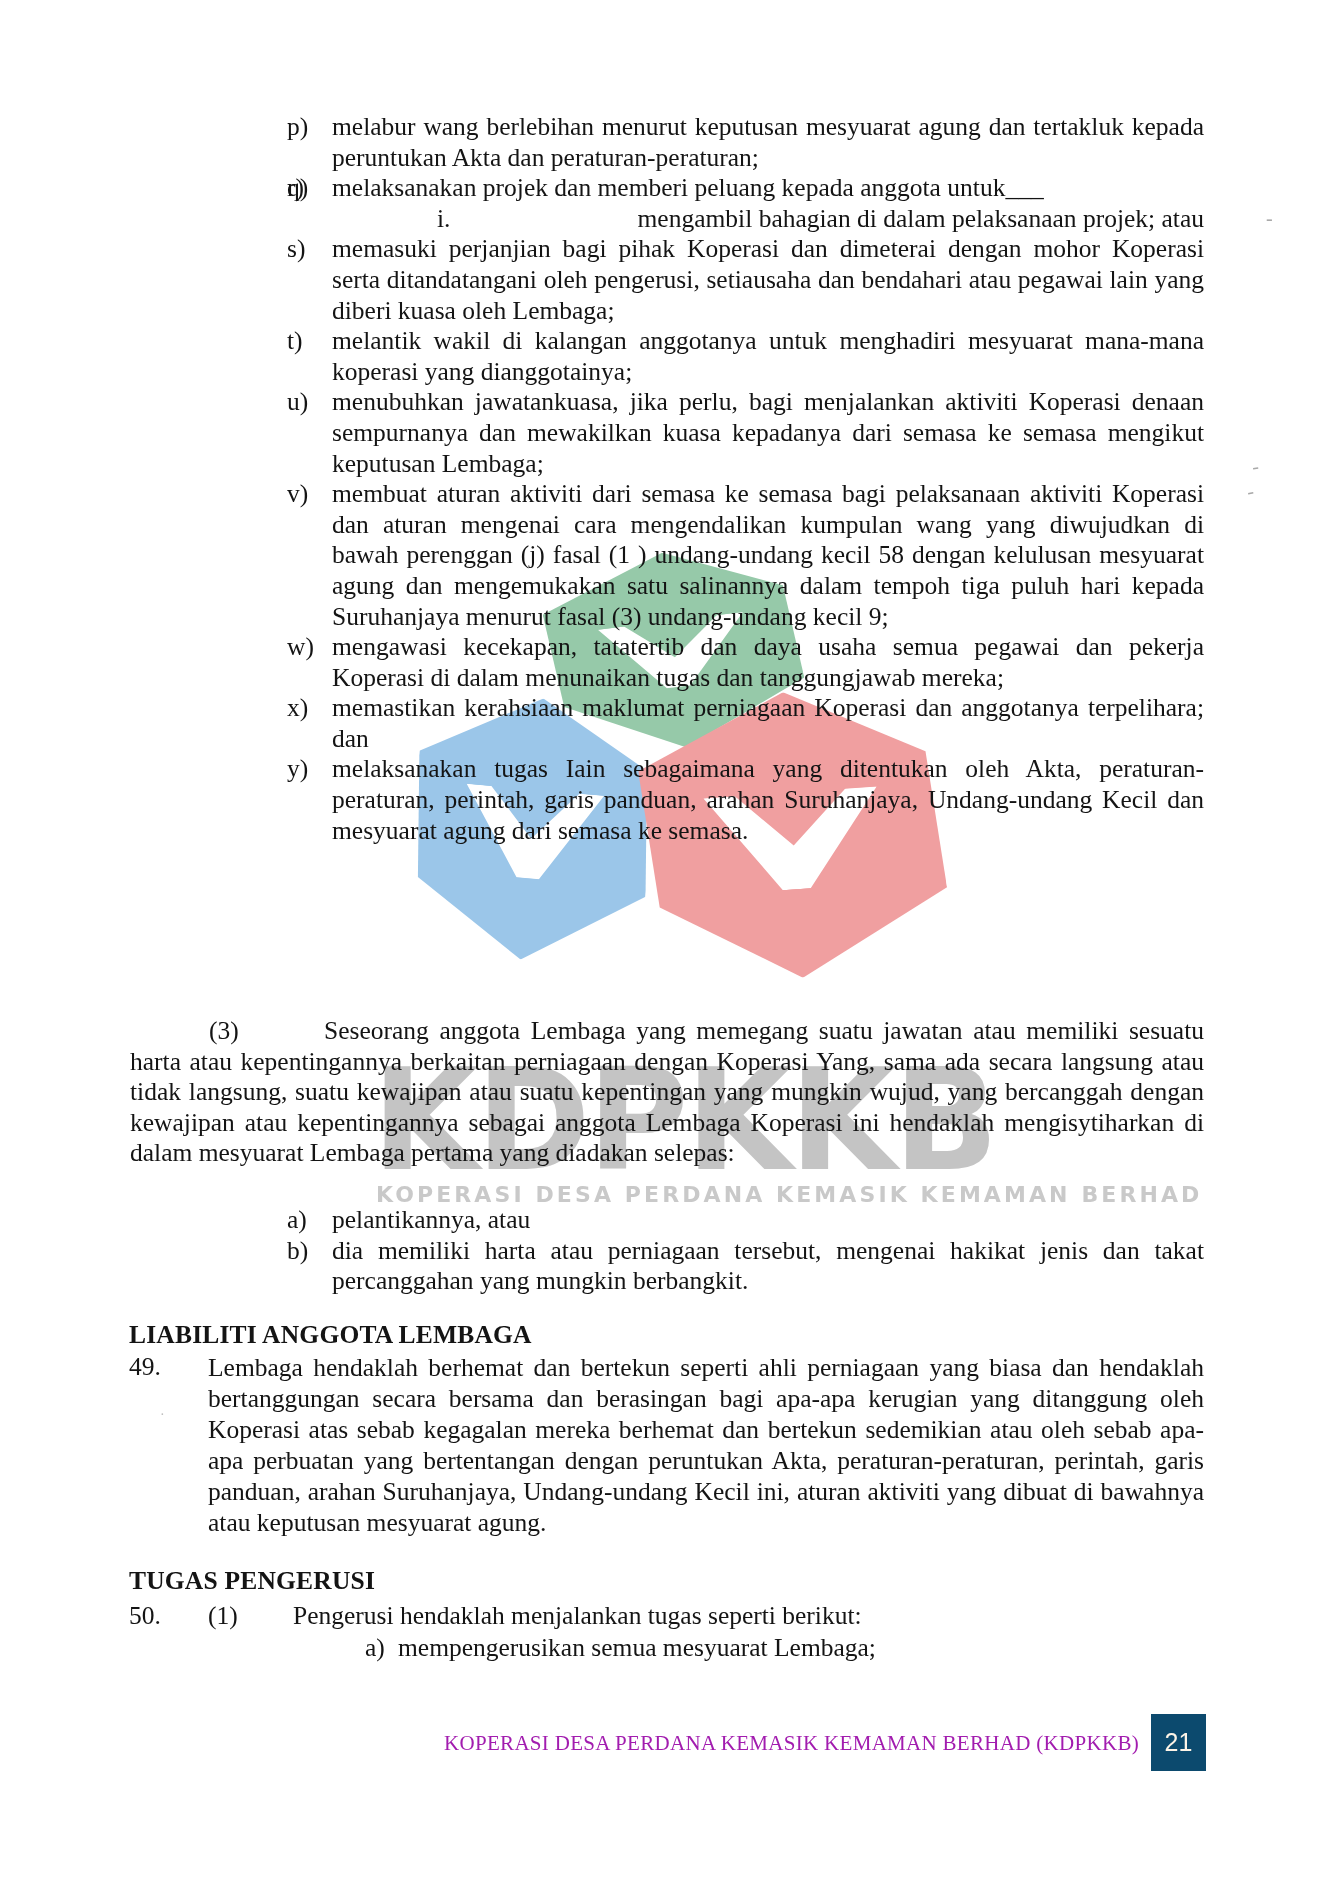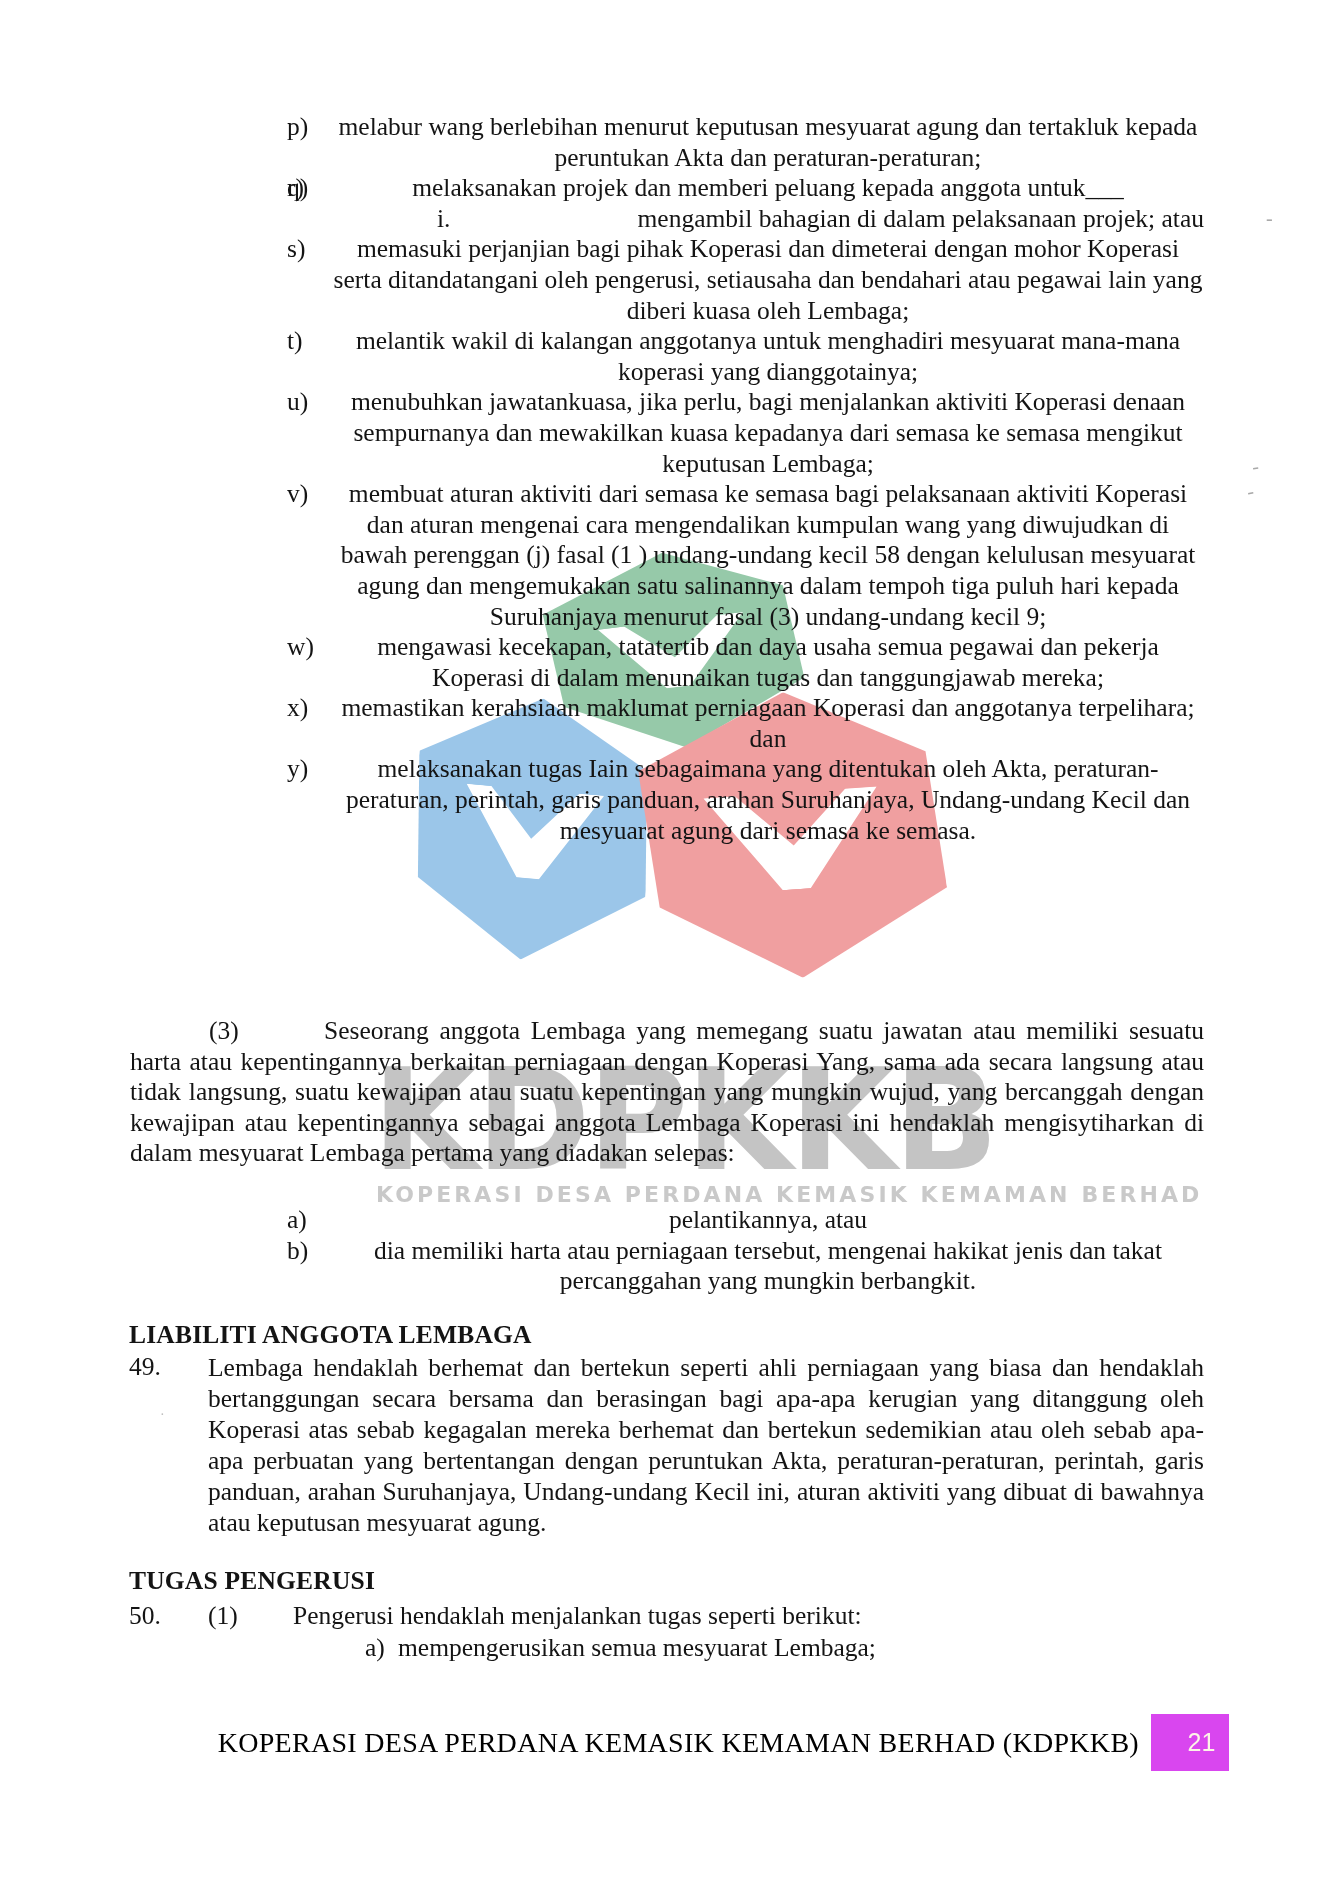--- a/index.html
+++ b/index.html
@@ -42,21 +42,21 @@
     font-family:"DejaVu Sans", sans-serif;
     font-weight:bold;font-size:22px;line-height:1.2;
     letter-spacing:3.1px;white-space:nowrap;
   }
   
   .abs{position:absolute;}
   .body-text{font-size:25.5px;line-height:30.6px;}
   .just{text-align:justify;}
   .item{position:relative;}
   .item-label{position:absolute;left:287px;top:0;}
-  .item-text{margin-left:332px;margin-right:117px;text-align:center;}
+  .item-text{margin-left:332px;margin-right:117px;}
   .subitem{position:relative;margin-top:0;}
   .subitem .sub-label{position:absolute;left:437px;top:0;}
   .subitem .sub-text{margin-left:490px;margin-right:117px;text-align:right;}
   .sub-indent{text-indent:23px;}
   .uline{letter-spacing:0;}
   #para3{left:0;top:1016px;width:1321px;}
   #para3 .p3-label{position:absolute;left:209px;top:0;}
   #para3 .p3-text{display:block;margin-left:130px;margin-right:117px;text-indent:194px;}
   #list-ab{left:0;top:1205px;width:1321px;}
   .heading{
@@ -71,22 +71,22 @@
   #sec50{left:0;top:1601px;width:1187px;}
   #sec50 .num{position:absolute;left:129px;top:0;}
   #sec50 .sub-num{position:absolute;left:208px;top:0;}
   #sec50 .intro{margin-left:293px;}
   #sec50 .item50{position:relative;margin-top:1px;}
   #sec50 .item50 .lbl{position:absolute;left:365px;top:0;}
   #sec50 .item50 .txt{margin-left:398px;}
   
   #footer-text{
     position:absolute;top:1729px;right:182px;
-    font-size:28px;line-height:28px;letter-spacing:0.3px;
-    color:#000000;white-space:nowrap;
+    font-size:21px;line-height:28px;letter-spacing:0.3px;
+    color:#a21caf;white-space:nowrap;
   }
   #page-badge{
     position:absolute;left:1151px;top:1714px;
     width:55px;height:57px;
     display:flex;align-items:center;justify-content:center;
     font-family:"Liberation Sans", sans-serif;
     font-size:25px;color:#fdf4e7;
   }
   
   .artifact{position:absolute;color:#a9a9a9;font-size:20px;line-height:1;}
@@ -198,20 +198,20 @@
     <span class="num">50.</span>
     <span class="sub-num">(1)</span>
     <div class="intro">Pengerusi hendaklah menjalankan tugas seperti berikut:</div>
     <div class="item50">
       <span class="lbl">a)</span>
       <div class="txt">mempengerusikan semua mesyuarat Lembaga;</div>
     </div>
   </div>
 
   <div id="footer-text">KOPERASI DESA PERDANA KEMASIK KEMAMAN BERHAD (KDPKKB)</div>
-  <div id="page-badge" style="background: #d946ef; padding-left: 23px;">21</div>
+  <div id="page-badge" style="background: #0c4a6e;">21</div>
 
   <span class="artifact" id="art-1">-</span>
   <span class="artifact" id="art-2">-</span>
   <span class="artifact" id="art-3">-</span>
   <span class="artifact" id="art-4">·</span>
 
 </div>
 
 </body></html>

